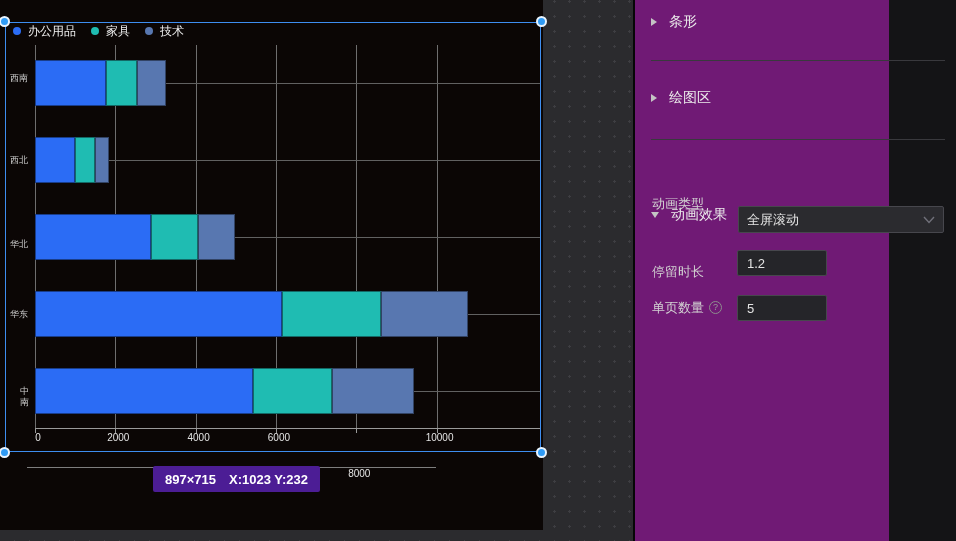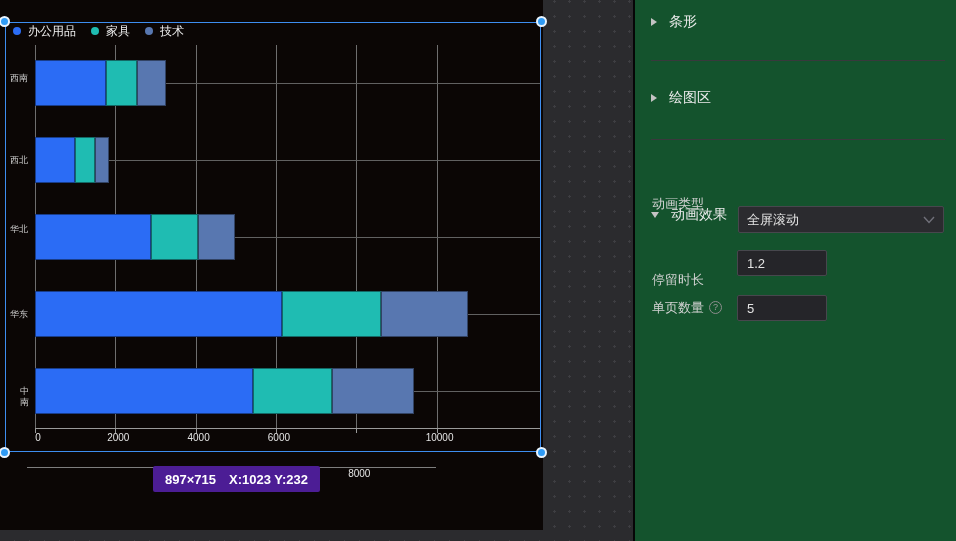--- a/index.html
+++ b/index.html
@@ -49,22 +49,22 @@
   .h-tr { right:-7px; top:-7px; }
   .h-bl { left:-7px;  bottom:-7px; }
   .h-br { right:-7px; bottom:-7px; }
 
   
   .size-tooltip { position:absolute; left:153px; top:466px; height:26px; padding:0 12px;
                   background:#4C9FF0; color:#FFFFFF; font-size:13px; font-weight:bold;
                   display:flex; align-items:center; gap:13px; border-radius:2px; white-space:nowrap; }
 
   
-  .panel { position:absolute; left:633px; top:0; width:323px; height:541px;
-           background:#14532d; border-left:2px solid #060607; }
+  .panel { position:absolute; left:633px; top:0; width:256px; height:541px;
+           background:#701a75; border-left:2px solid #060607; }
   .section-header { position:absolute; left:16px; right:13px; height:22px;
                     display:flex; align-items:center; gap:12px; cursor:pointer; }
   .sec-arrow-right { width:0; height:0; border-left:6px solid #C4C4C4;
                      border-top:4px solid transparent; border-bottom:4px solid transparent; }
   .sec-arrow-down  { width:0; height:0; border-top:6px solid #C4C4C4;
                      border-left:4px solid transparent; border-right:4px solid transparent; }
   .section-title { color:#EBEBEB; font-size:14px; }
   .divider { position:absolute; left:16px; width:294px; height:1px; background:#39393D; }
   .eye-btn { position:absolute; right:8px; top:-2px; width:20px; height:20px;
              display:flex; align-items:center; justify-content:center; cursor:pointer; }
@@ -102,21 +102,21 @@
           </div>
           <div class="legend-item">
             <span class="legend-dot" style="background: rgb(88, 119, 176);"></span>
             <span class="legend-label">技术</span>
           </div>
         </div>
 
       <div id="ylabels">
           <div class="ylabel" style="top: 73px;">西南</div>
           <div class="ylabel" style="top: 155.2px;">西北</div>
-          <div class="ylabel" style="top: 224px; font-family: Liberation Serif, serif;">华北</div>
+          <div class="ylabel" style="top: 239px; font-family: Liberation Serif, serif;">华北</div>
           <div class="ylabel" style="top: 308.8px;">华东</div>
           <div class="ylabel" style="top: 385.6px; padding-left: 20px;">中南</div>
         </div>
 
       <div class="plot" id="plot">
           <div class="vgrid" style="left: 0px;"></div>
           <div class="tick" style="left: 0px;"></div>
           <div class="vgrid" style="left: 80.3175px;"></div>
           <div class="tick" style="left: 80.3175px;"></div>
           <div class="vgrid" style="left: 160.635px;"></div>
@@ -212,21 +212,21 @@
     </div>
 
     <div class="field-label" style="top:196px;">动画类型</div>
     <div class="select-box">
       <span class="select-value">全屏滚动</span>
       <svg width="12" height="8" viewBox="0 0 12 8">
         <polyline points="1,1 6,6.5 11,1" fill="none" stroke="#70707A" stroke-width="1.4"></polyline>
       </svg>
     </div>
 
-    <div class="field-label" style="top:272px;text-align:right;">停留时长</div>
+    <div class="field-label" style="top:264px;text-align:right;">停留时长</div>
     <input class="text-input" style="top: 250px;" type="text" value="1.2">
 
     <div class="field-label label-row" style="top:300px;">
       <span>单页数量</span>
       <span class="help-circle">?</span>
     </div>
     <input class="text-input" style="top: 295px;" type="text" value="5">
 
   </div>
 </div>

